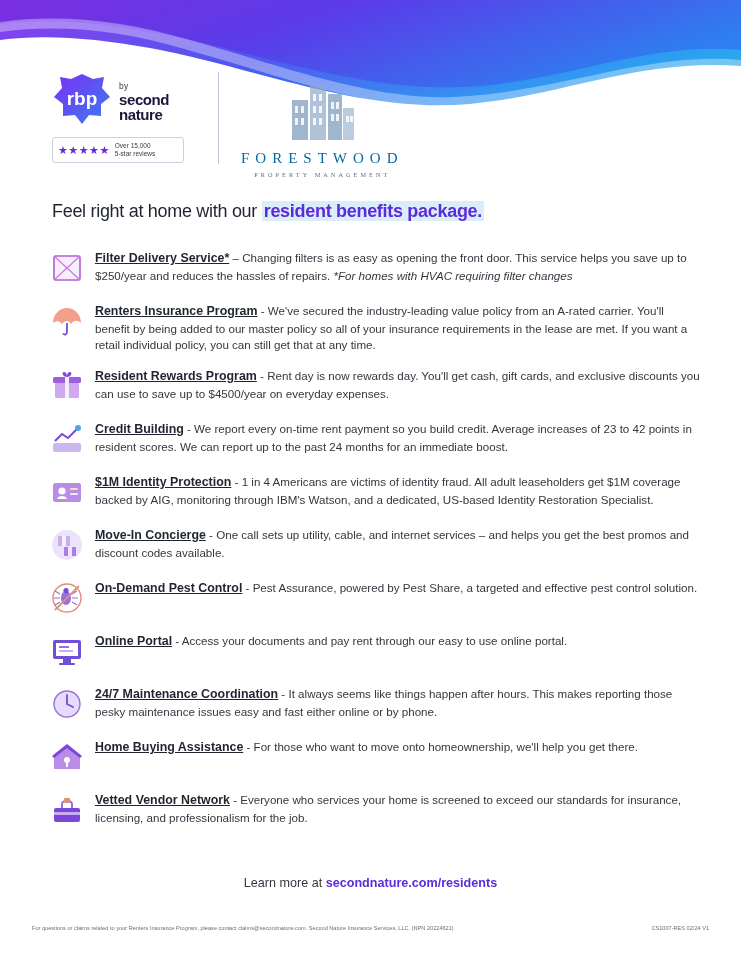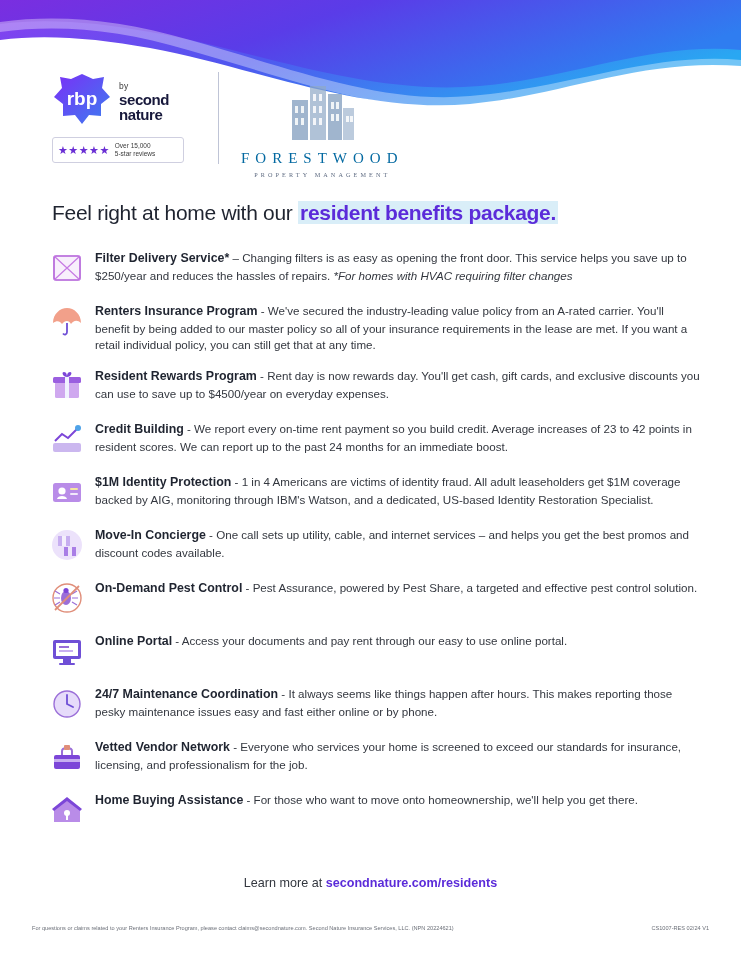--- a/index.html
+++ b/index.html
@@ -110,21 +110,21 @@
     font-size: 6.2px;
     letter-spacing: 3.1px;
     color: #5d6a80;
     font-family: "Liberation Serif", serif;
   }
 
   
   .headline {
     position: absolute;
     top: 201px; left: 52px;
-    font-size: 21px;
+    font-size: 18px;
     color: #1f2430;
     letter-spacing: -0.3px;
     white-space: nowrap;
   }
   .headline .hl {
     color: #5b2bd9;
     font-weight: bold;
     background: #d9eef8;
     padding: 0 2px;
     box-decoration-break: clone;
@@ -154,20 +154,21 @@
     padding-left: 7px;
     padding-top: 3px;
     font-size: 11.6px;
     line-height: 1.43;
     color: #33373f;
   }
   .btext b {
     font-weight: bold;
     color: #1f2430;
     font-size: 12.4px;
+    text-decoration: underline;
   }
   .btext i { font-style: italic; }
 
   
   .learnmore {
     position: absolute;
     left: 0; right: 0;
     top: 876px;
     text-align: center;
     font-size: 12.6px;
@@ -409,45 +410,45 @@
         </svg>
       </div>
       <div class="btext">
         <b>24/7 Maintenance Coordination</b><span> - It always seems like things happen after hours. This makes reporting those pesky maintenance issues easy and fast either online or by phone.</span>
       </div>
     </div>
 
     <div class="benefit">
       <div class="bicon">
         <svg width="36" height="36" viewBox="0 0 36 36">
+          <path d="M18 6 L31 16 L31 30 L5 30 L5 16 Z" fill="#b98ce8"></path>
+          <path d="M18 5 L33 17 L31 19 L18 9 L5 19 L3 17 Z" fill="#7c46d8"></path>
+          <circle cx="18" cy="21" r="3" fill="#ffffff"></circle>
+          <rect x="17" y="22" width="2" height="6" fill="#ffffff"></rect>
+        </svg>
+      </div>
+      <div class="btext">
+        <b>Home Buying Assistance</b><span> - For those who want to move onto homeownership, we'll help you get there.</span>
+      </div>
+    </div>
+
+    <div class="benefit">
+      <div class="bicon">
+        <svg width="36" height="36" viewBox="0 0 36 36">
           <rect x="5" y="16" width="26" height="14" rx="2" fill="#7c46d8"></rect>
           <rect x="5" y="20" width="26" height="3" fill="#c7aef0"></rect>
           <path d="M13 16 L13 12 C13 10 15 9 18 9 C21 9 23 10 23 12 L23 16" fill="none" stroke="#9b6fd8" stroke-width="2"></path>
           <rect x="15" y="6" width="6" height="5" rx="1" fill="#e08e7a"></rect>
         </svg>
       </div>
       <div class="btext">
         <b>Vetted Vendor Network</b><span> - Everyone who services your home is screened to exceed our standards for insurance, licensing, and professionalism for the job.</span>
       </div>
     </div>
 
-    <div class="benefit">
-      <div class="bicon">
-        <svg width="36" height="36" viewBox="0 0 36 36">
-          <path d="M18 6 L31 16 L31 30 L5 30 L5 16 Z" fill="#b98ce8"></path>
-          <path d="M18 5 L33 17 L31 19 L18 9 L5 19 L3 17 Z" fill="#7c46d8"></path>
-          <circle cx="18" cy="21" r="3" fill="#ffffff"></circle>
-          <rect x="17" y="22" width="2" height="6" fill="#ffffff"></rect>
-        </svg>
-      </div>
-      <div class="btext">
-        <b>Home Buying Assistance</b><span> - For those who want to move onto homeownership, we'll help you get there.</span>
-      </div>
-    </div>
-
   </div>
 
   <div class="learnmore">
     <span>Learn more at </span><a href="#">secondnature.com/residents</a>
   </div>
 
   <div class="finefoot">
     <span>For questions or claims related to your Renters Insurance Program, please contact claims@secondnature.com. Second Nature Insurance Services, LLC. (NPN 20224621)</span>
     <span>CS1007-RES 02/24 V1</span>
   </div>

